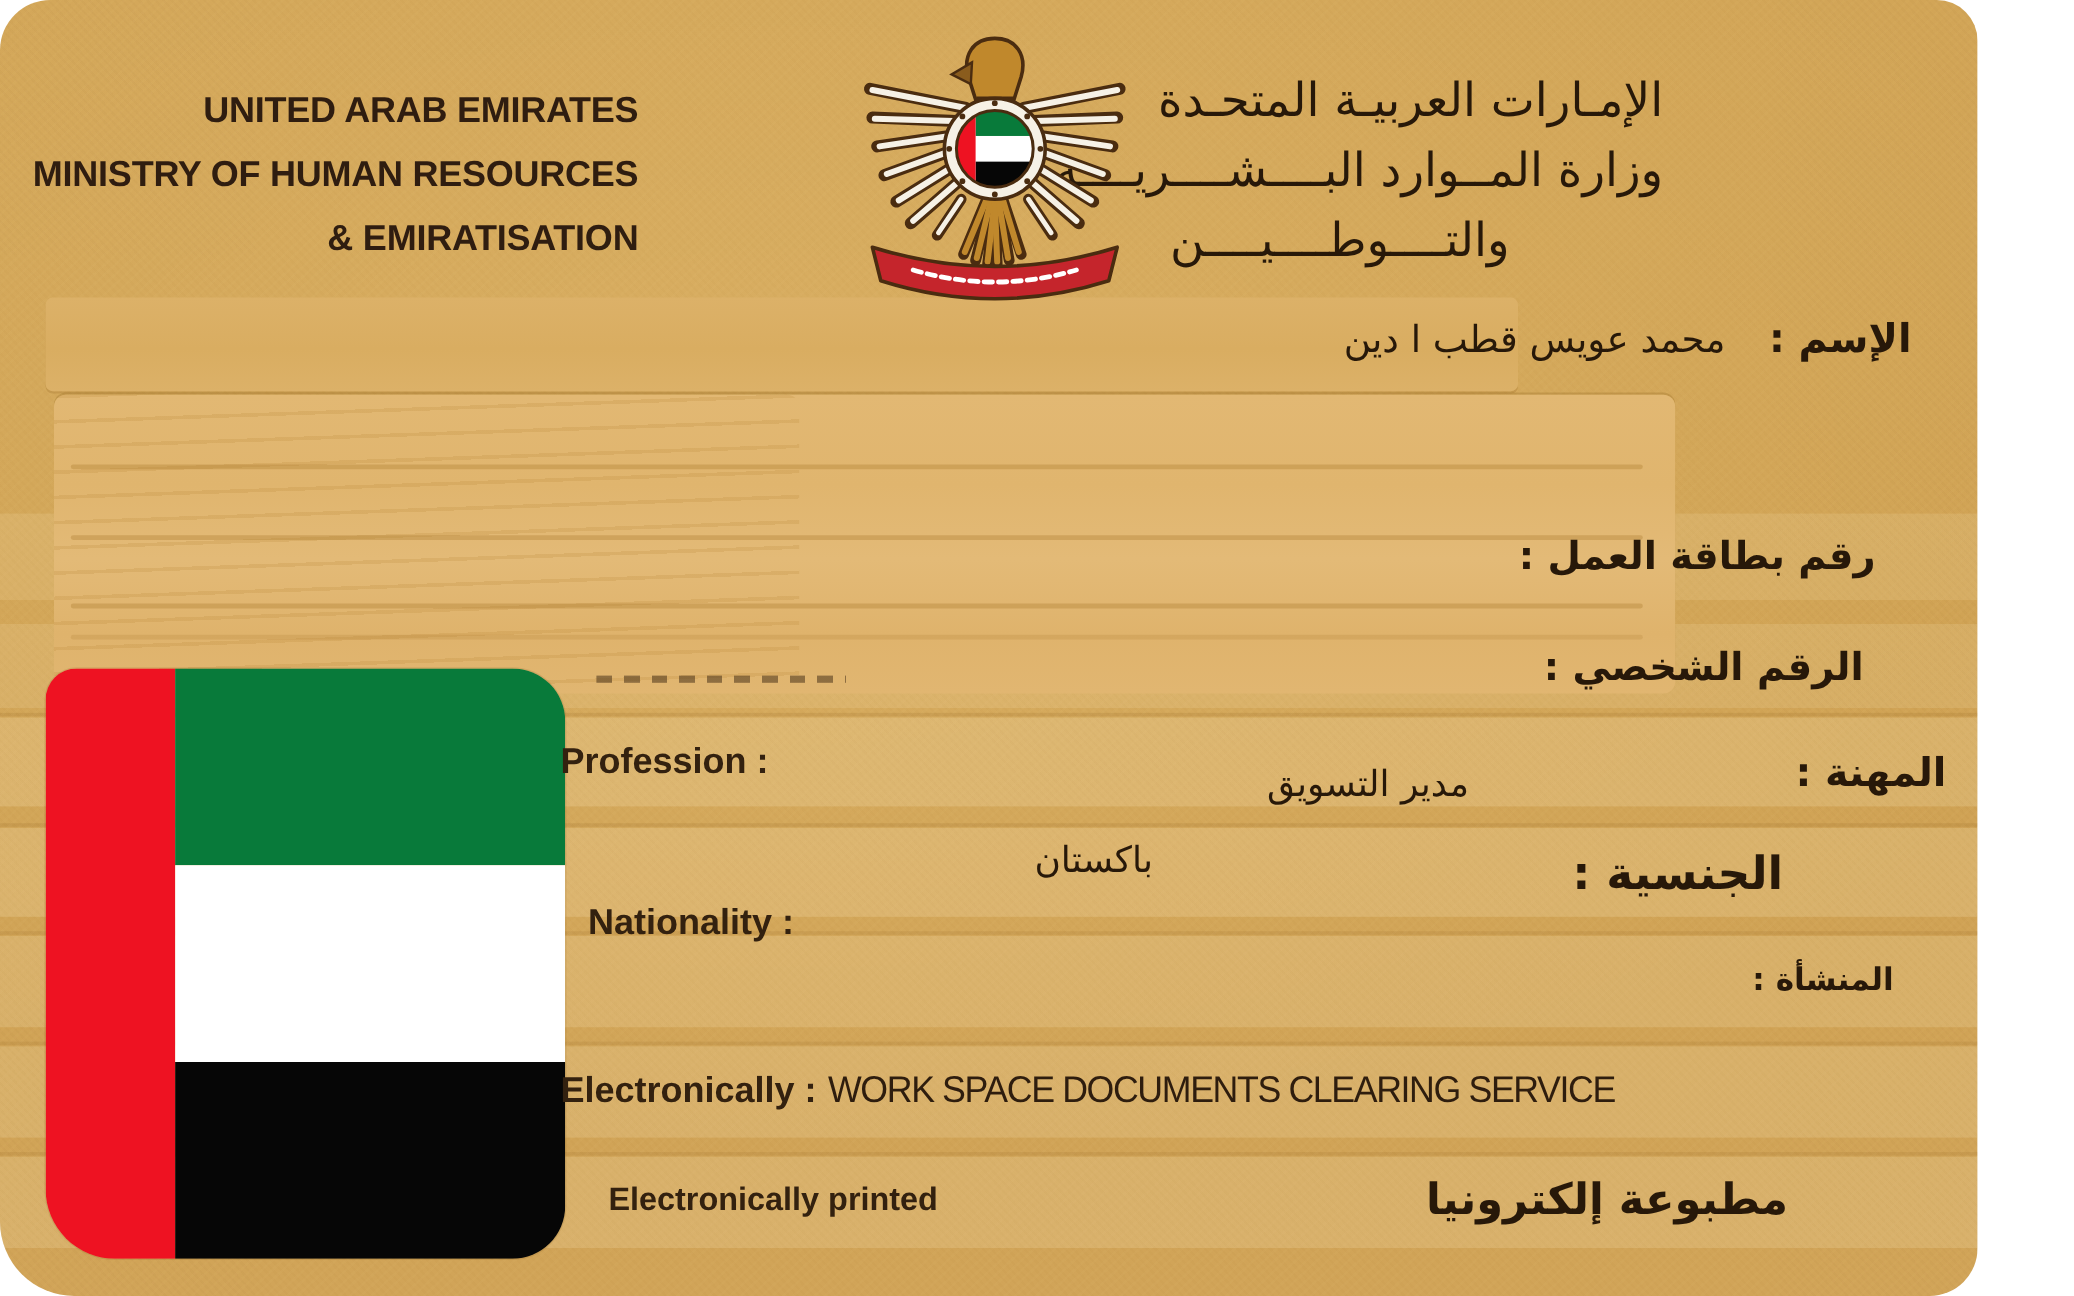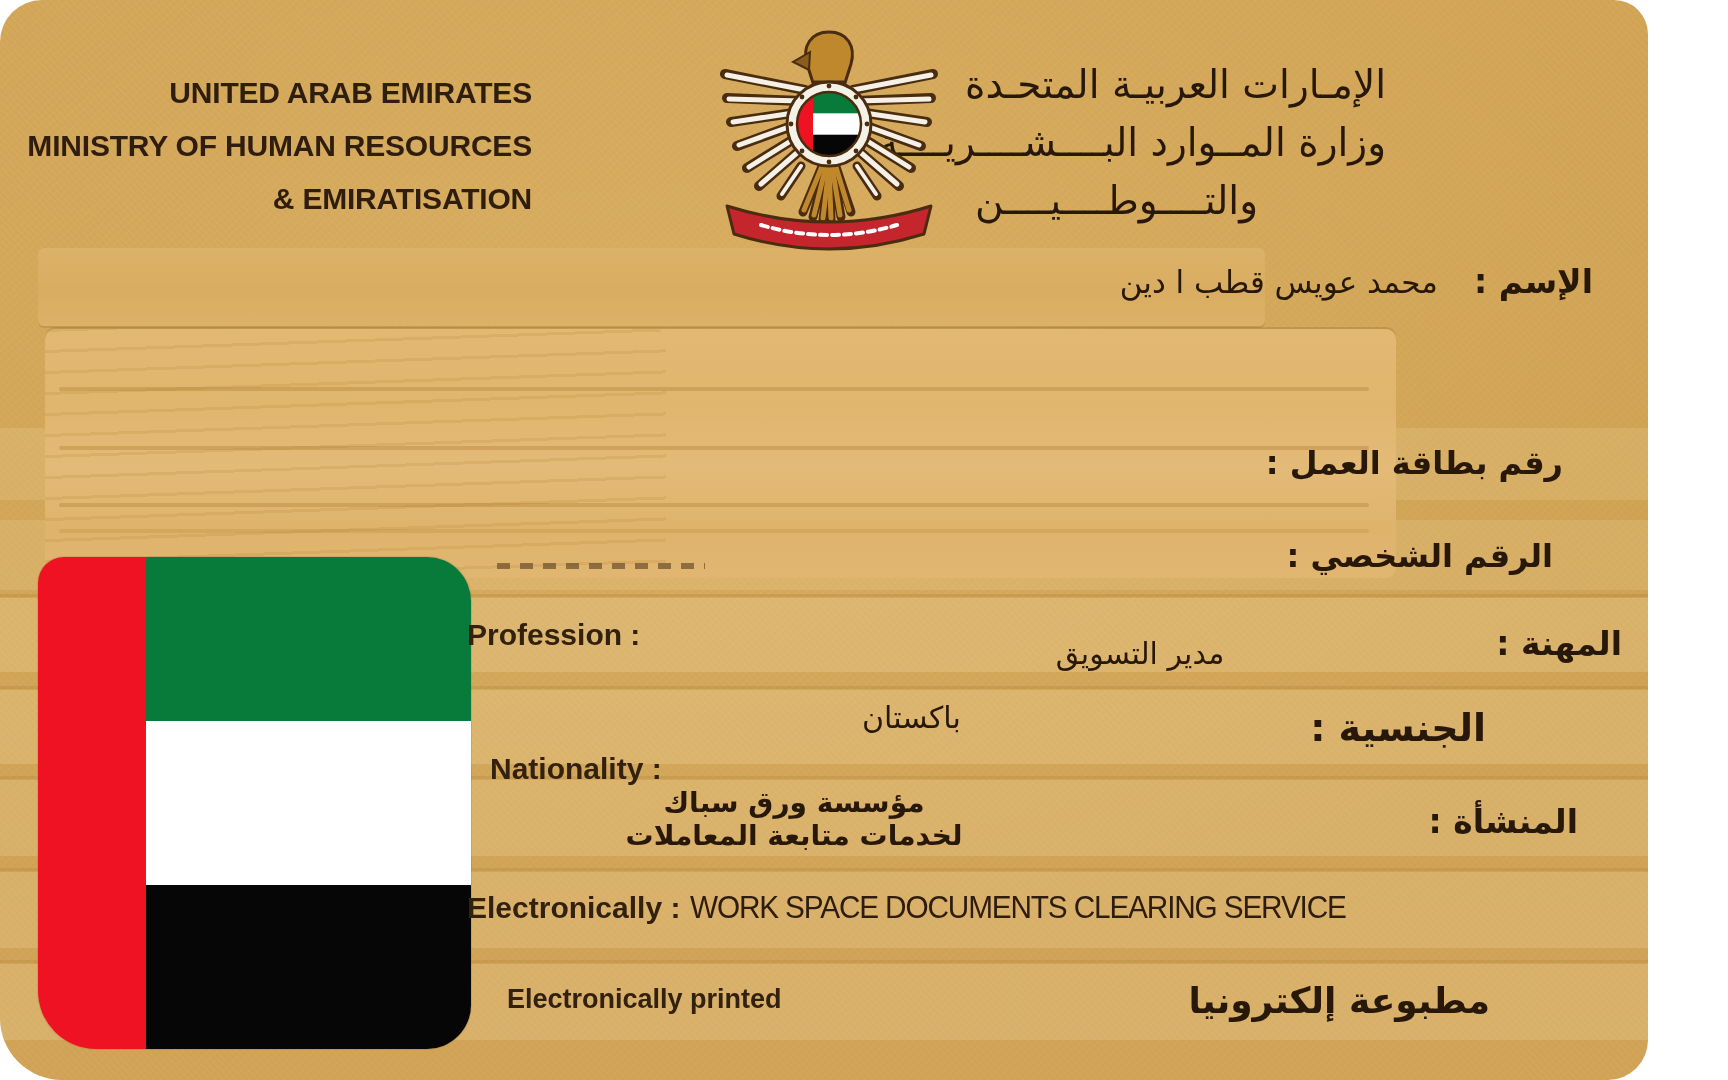--- a/index.html
+++ b/index.html
@@ -68,21 +68,21 @@
   .name-row .nval{font-size:31px;margin-right:26px;}
   .lbl-work{right:85px;top:444px;font-weight:bold;font-size:32px;}
   .lbl-personal{right:95px;top:537px;font-weight:bold;font-size:32px;}
   .lbl-mehna{right:26px;top:624px;font-weight:bold;font-size:33px;}
   .val-mehna{left:1035px;top:612px;width:210px;text-align:center;font-size:30px;margin-top:24px;}
   .lbl-prof{left:467px;top:618px;}
   .lbl-nat{left:490px;top:708px;margin-top:44px;}
   .val-nat{left:862px;top:700px;width:140px;text-align:left;font-size:30px;}
   .lbl-jins{right:162px;top:706px;font-weight:bold;font-size:38px;}
   .val-est-ar{left:608px;top:786px;width:372px;text-align:center;font-size:28px;font-weight:bold;}
-  .lbl-munshaa{right:70px;top:802px;font-weight:bold;font-size:33px;}
+  .lbl-munshaa{right:70px;top:802px;font-weight:bold;font-size:26px;}
   .est-row{left:467px;top:890px;display:flex;align-items:baseline;gap:10px;}
   .val-est-en{font-family:"Liberation Sans",sans-serif;font-size:31px;letter-spacing:-1.2px;
               color:#2e1d0e;transform:scaleX(.96);transform-origin:left;}
   .lbl-elec{left:507px;top:984px;font-size:27px;}
   .lbl-matbua{right:158px;top:980px;font-weight:bold;font-size:36px;}
   .emblem{position:absolute;left:703px;top:24px;width:252px;height:228px;}
 </style>
 </head>
 <body>
 
@@ -223,21 +223,20 @@
     <div class="t ar lbl-personal">الرقم الشخصي :</div>
 
     <div class="t lbl-en lbl-prof">Profession :</div>
     <div class="t ar val-mehna">مدير التسويق</div>
     <div class="t ar lbl-mehna">المهنة :</div>
 
     <div class="t lbl-en lbl-nat">Nationality :</div>
     <div class="t ar val-nat">باكستان</div>
     <div class="t ar lbl-jins">الجنسية :</div>
 
-    <div class="t ar val-est-ar" style="white-space:normal">مؤسسة ورق سباك لخدمات  متابعة المعاملات</div>
     <div class="t ar lbl-munshaa">المنشأة :</div>
 
     <div class="t est-row">
       <span class="lbl-en">Electronically :</span>
       <span class="val-est-en">WORK SPACE DOCUMENTS CLEARING SERVICE</span>
     </div>
 
     <div class="t lbl-en lbl-elec">Electronically printed</div>
     <div class="t ar lbl-matbua">مطبوعة إلكترونيا</div>
   </div>

